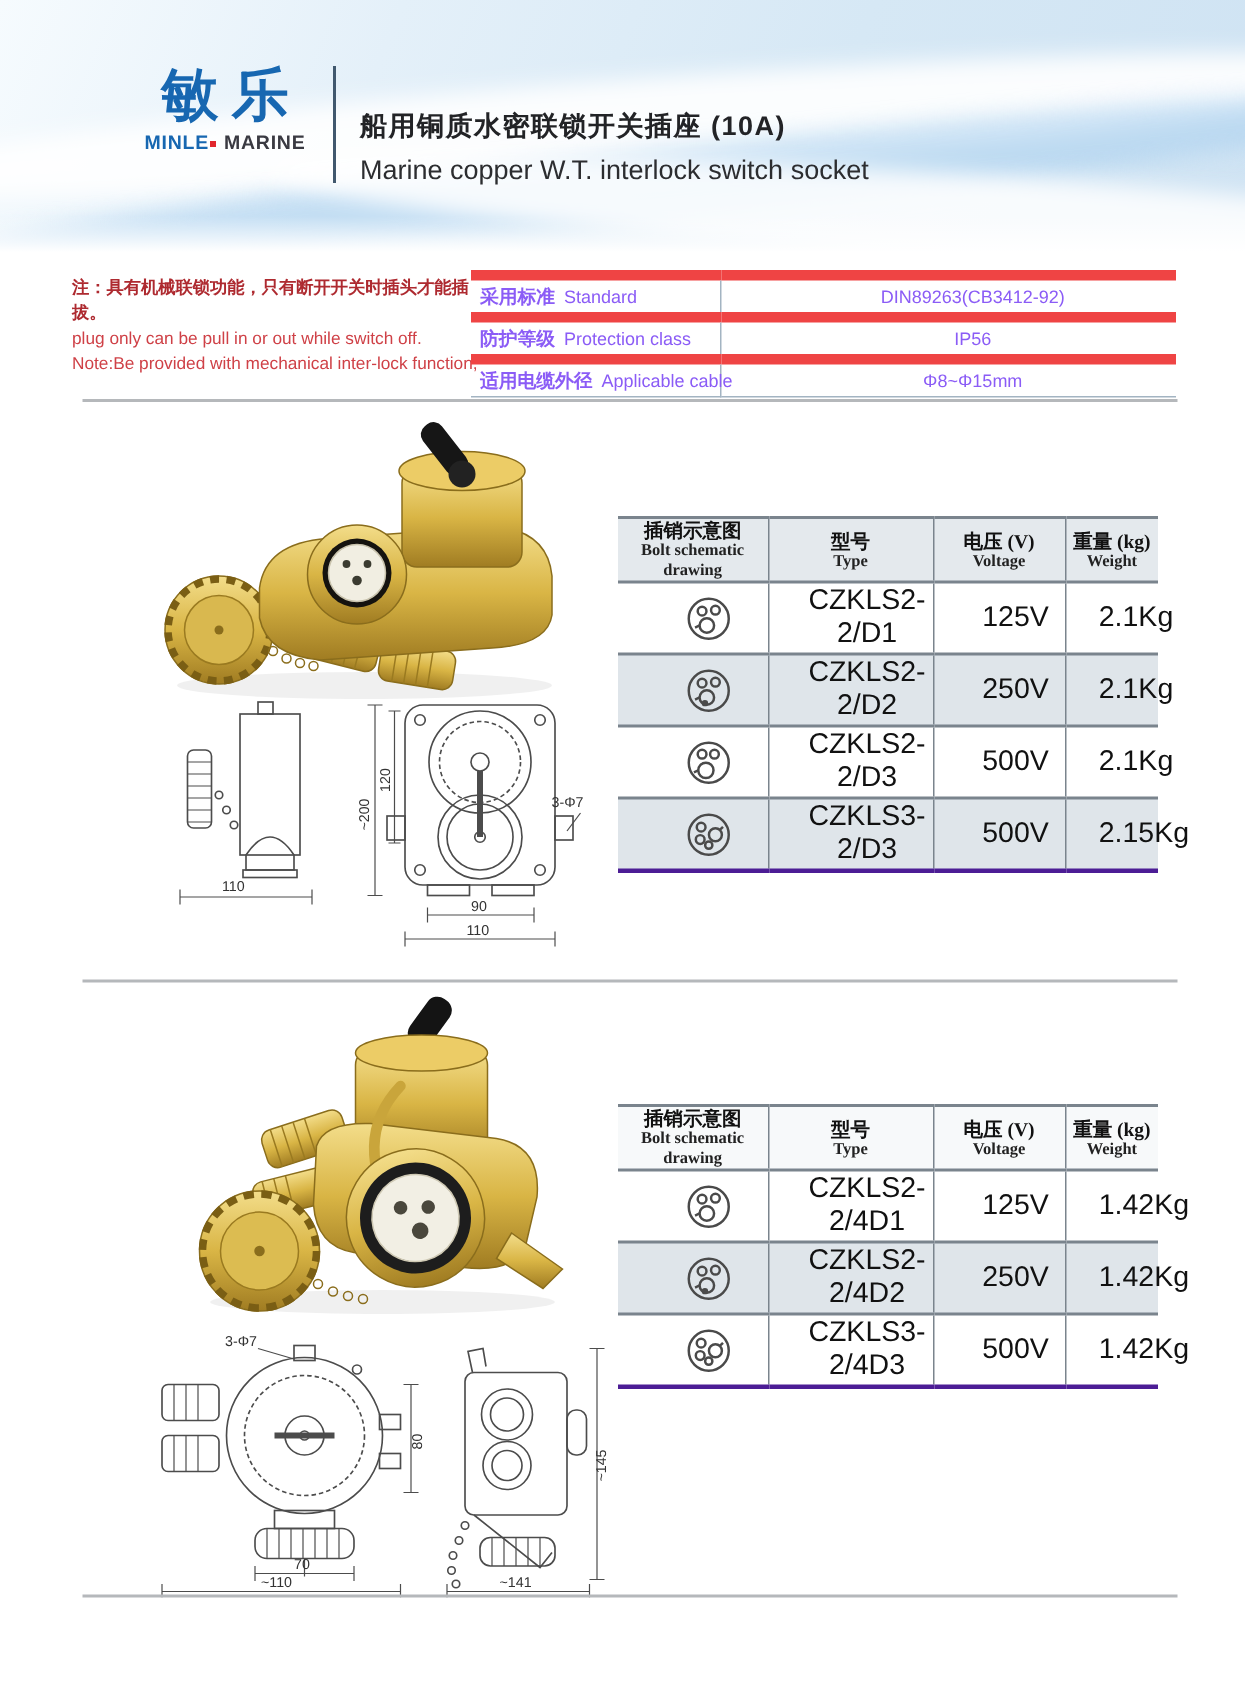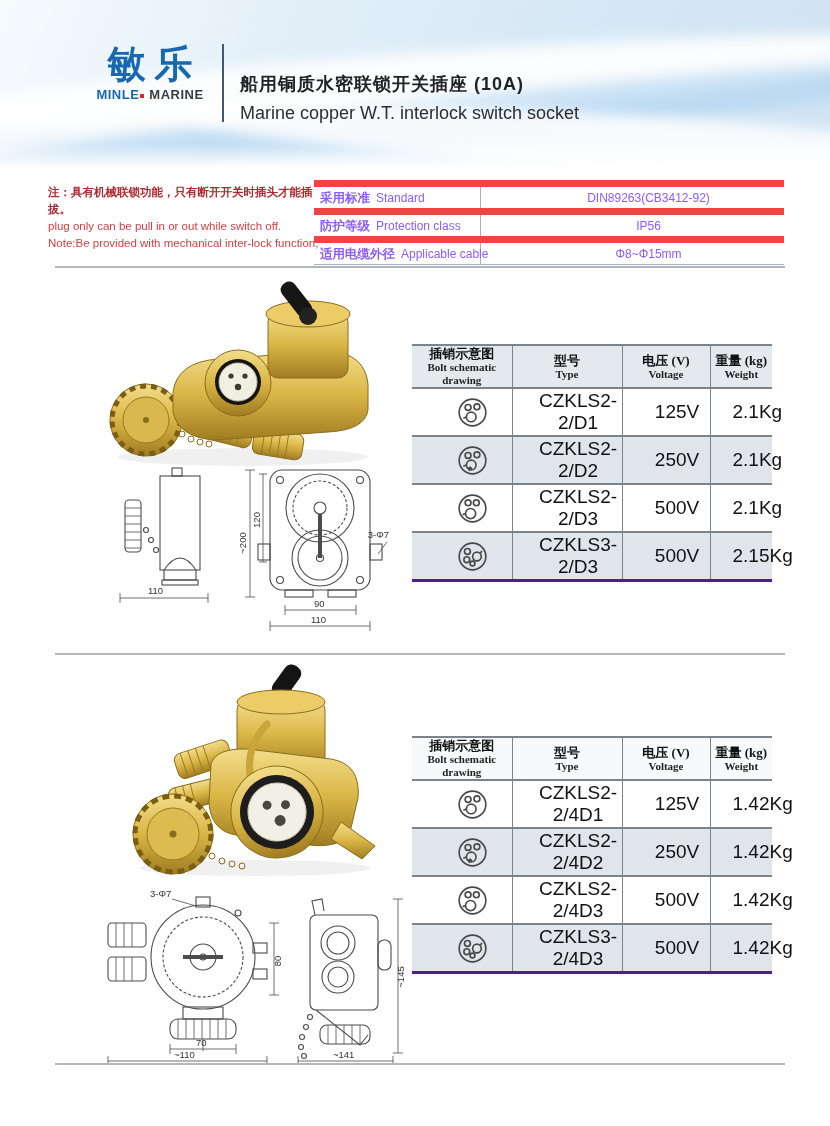--- a/index.html
+++ b/index.html
@@ -476,32 +476,20 @@
               <line x1="8.2" y1="16.5" x2="5.8" y2="17.6"></line>
               <circle class="f" cx="11" cy="19.5" r="1.7"></circle>
             </svg></td>
         <td>CZKLS2-2/4D2</td>
         <td>250V</td>
         <td>1.42Kg</td>
       </tr>
       <tr>
         <td><svg class="pin" viewBox="0 0 26 26">
               <circle cx="13" cy="13" r="10.5"></circle>
-              <circle cx="9.5" cy="8.5" r="2.3"></circle>
-              <circle cx="16" cy="8.5" r="2.3"></circle>
-              <circle cx="11.5" cy="17" r="4"></circle>
-              <line x1="7.5" y1="17" x2="5.2" y2="18"></line>
-            </svg></td>
-        <td>CZKLS2-2/4D3</td>
-        <td>500V</td>
-        <td>1.42Kg</td>
-      </tr>
-      <tr>
-        <td><svg class="pin" viewBox="0 0 26 26">
-              <circle cx="13" cy="13" r="10.5"></circle>
               <circle cx="9" cy="9" r="2.3"></circle>
               <circle cx="8.5" cy="15.5" r="2.3"></circle>
               <circle cx="13" cy="18.5" r="1.9"></circle>
               <circle cx="16.5" cy="13" r="3.4"></circle>
               <line x1="18.8" y1="10.5" x2="20.5" y2="8.8"></line>
             </svg></td>
         <td>CZKLS3-2/4D3</td>
         <td>500V</td>
         <td>1.42Kg</td>
       </tr>

